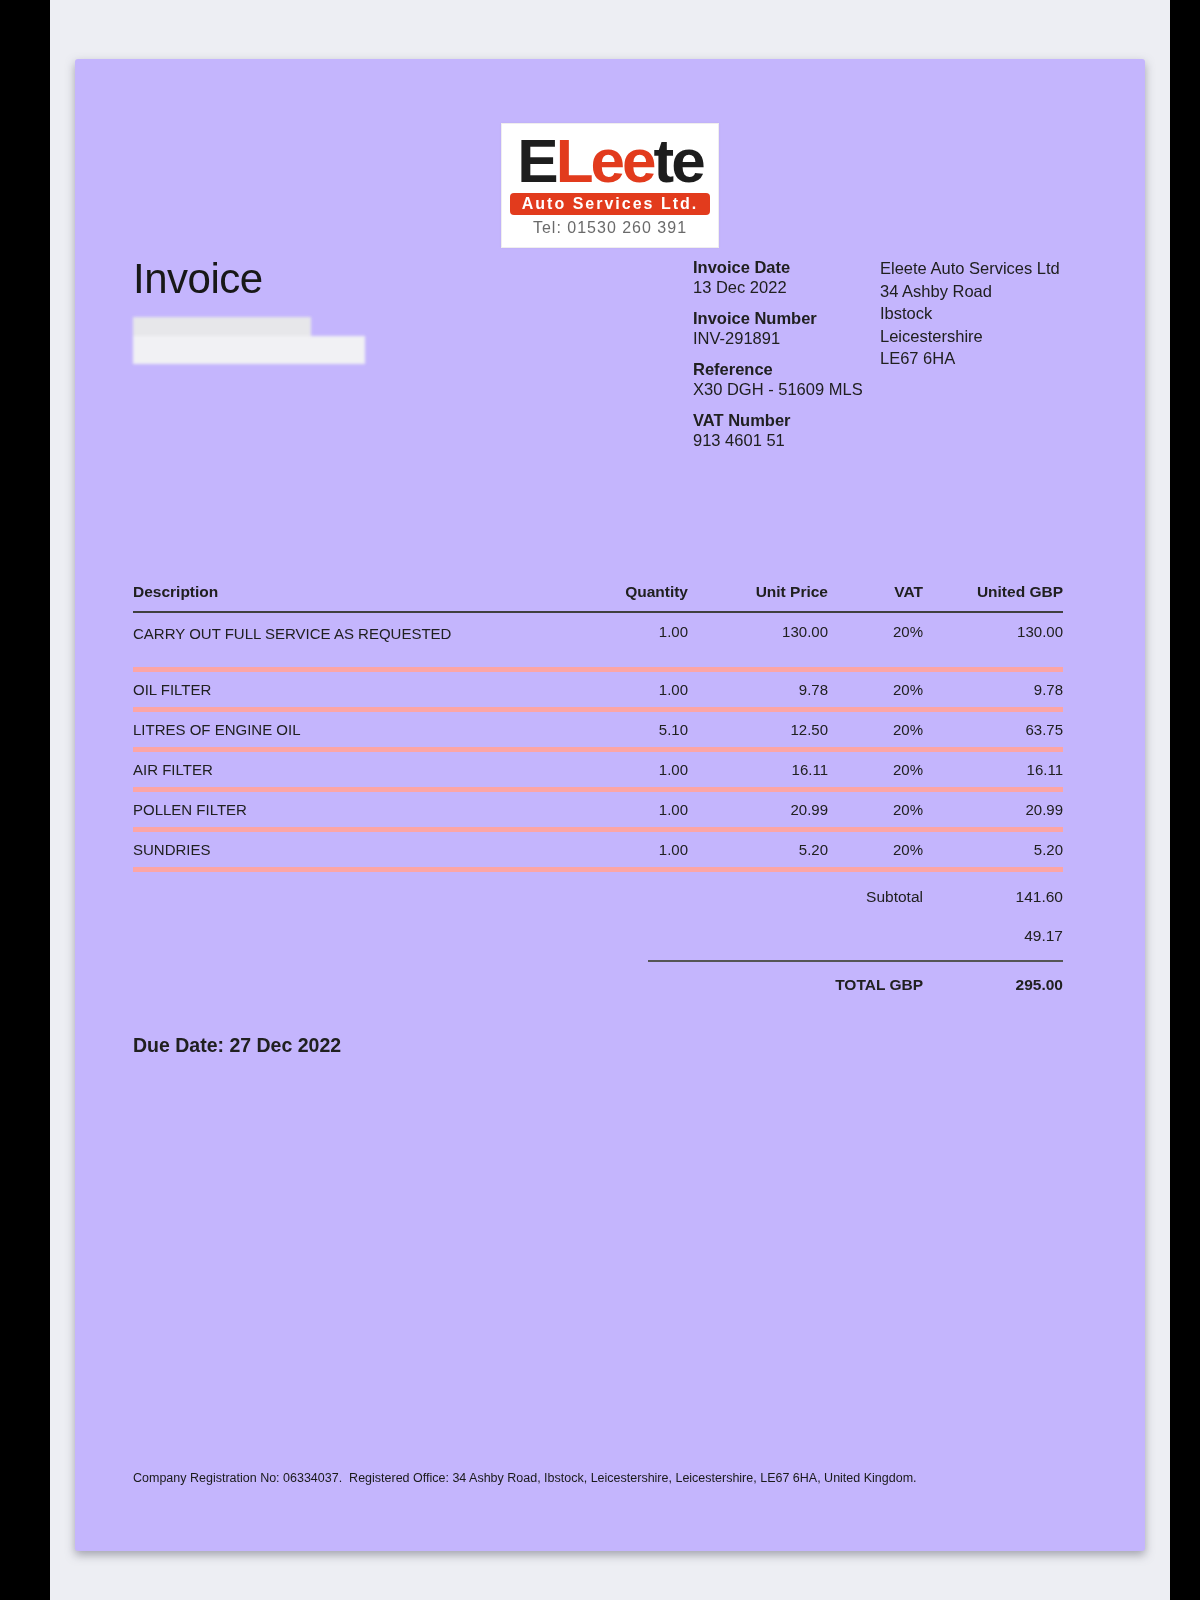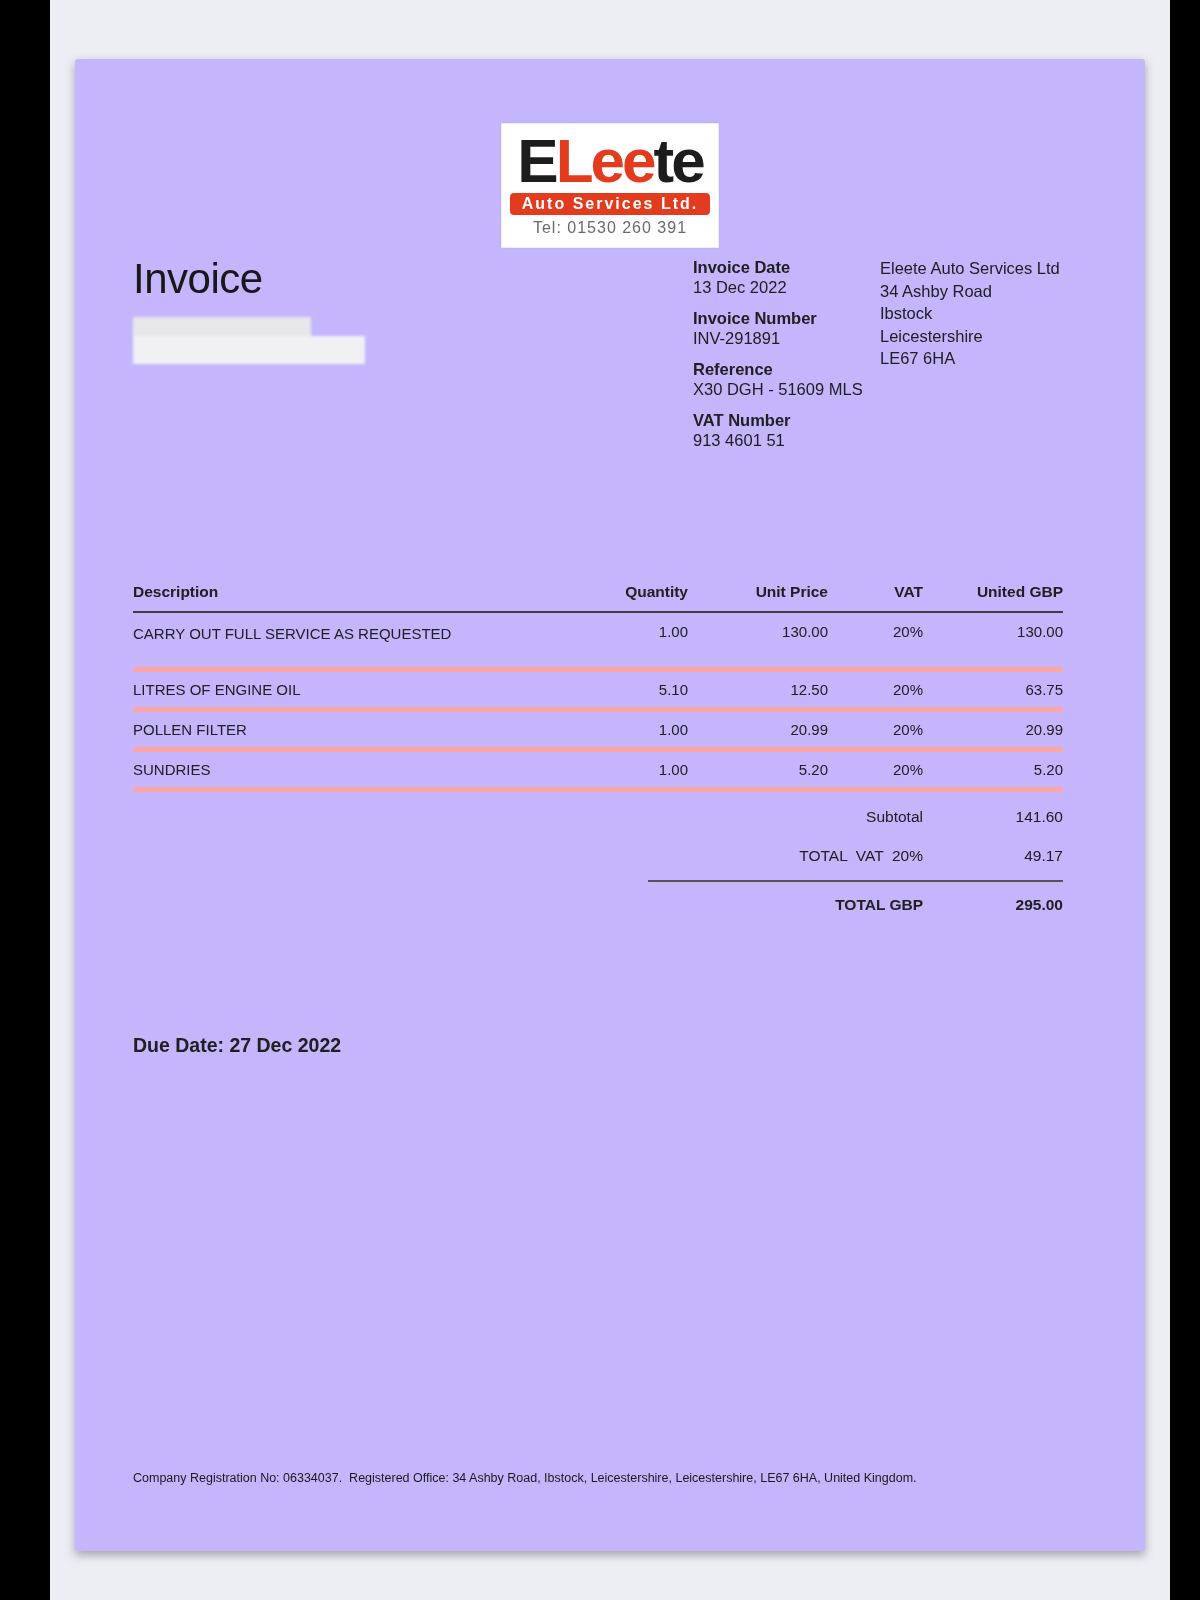--- a/index.html
+++ b/index.html
@@ -229,25 +229,39 @@
         </thead>
         <tbody>
           <tr class="first-row">
             <td class="col-desc">CARRY OUT FULL SERVICE AS REQUESTED</td>
             <td>1.00</td>
             <td>130.00</td>
             <td>20%</td>
             <td>130.00</td>
           </tr>
           <tr>
+            <td class="col-desc">OIL FILTER</td>
+            <td>1.00</td>
+            <td>9.78</td>
+            <td>20%</td>
+            <td>9.78</td>
+          </tr>
+          <tr>
             <td class="col-desc">LITRES OF ENGINE OIL</td>
             <td>5.10</td>
             <td>12.50</td>
             <td>20%</td>
             <td>63.75</td>
+          </tr>
+          <tr>
+            <td class="col-desc">AIR FILTER</td>
+            <td>1.00</td>
+            <td>16.11</td>
+            <td>20%</td>
+            <td>16.11</td>
           </tr>
           <tr>
             <td class="col-desc">POLLEN FILTER</td>
             <td>1.00</td>
             <td>20.99</td>
             <td>20%</td>
             <td>20.99</td>
           </tr>
           <tr>
             <td class="col-desc">SUNDRIES</td>
@@ -258,21 +272,20 @@
           </tr>
         </tbody>
       </table>
 
       <div class="totals">
         <div class="trow">
           <div class="tlabel">Subtotal</div>
           <div class="tvalue">141.60</div>
         </div>
         <div class="trow">
-          <div class="tlabel">TOTAL  VAT  20%</div>
           <div class="tvalue">49.17</div>
         </div>
         <div class="totals-sep"></div>
         <div class="trow grand">
           <div class="tlabel">TOTAL GBP</div>
           <div class="tvalue">295.00</div>
         </div>
       </div>
     </div>
 

